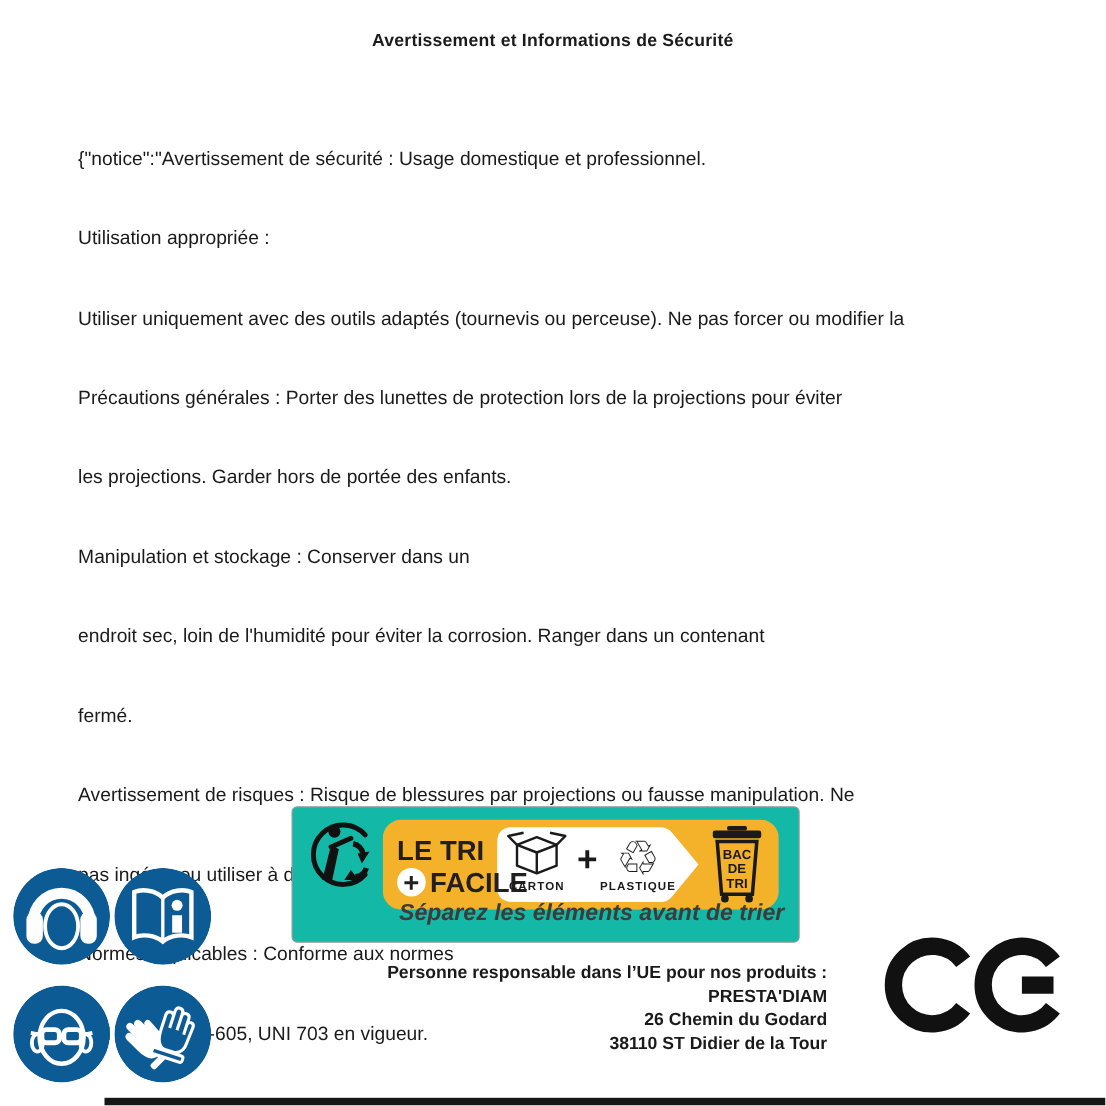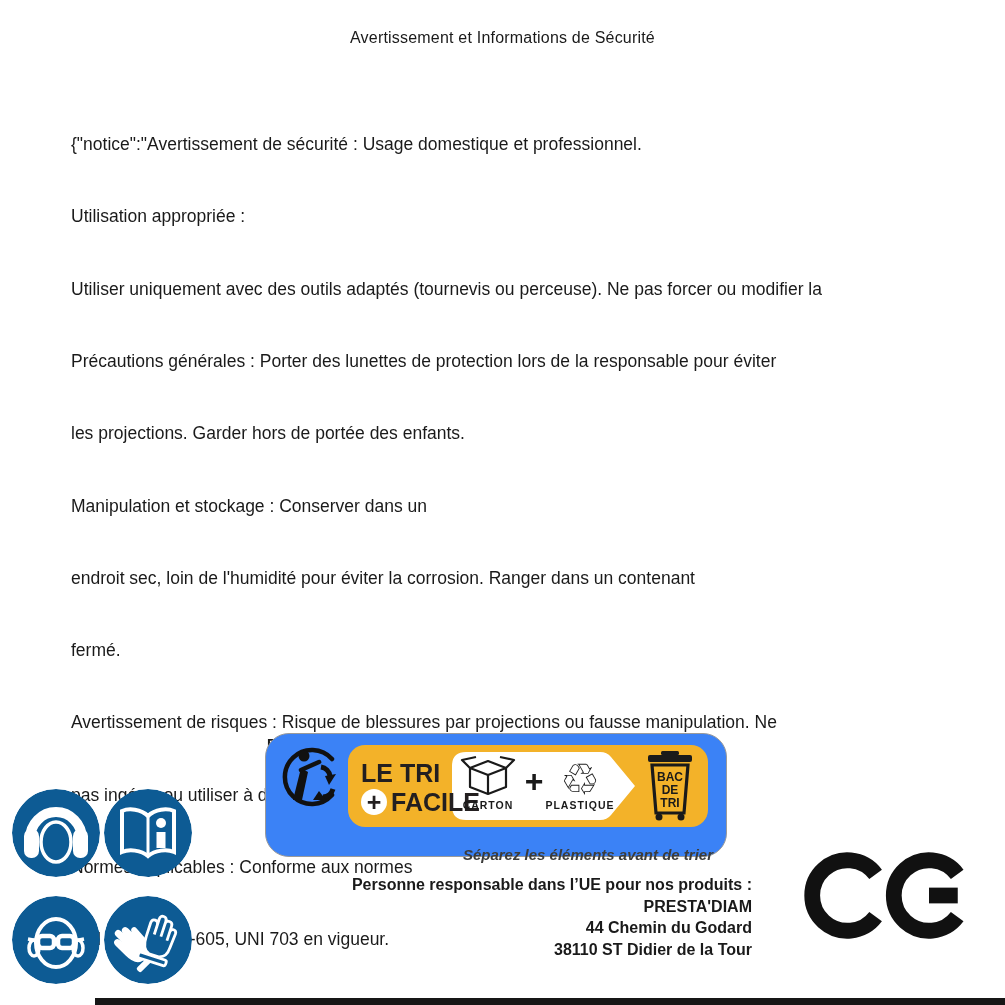--- a/index.html
+++ b/index.html
@@ -1,46 +1,46 @@
 <!DOCTYPE html>
 <html><head>
 <meta charset="utf-8">
 <style>
   html,body{margin:0;padding:0;}
   body{
     width:1005px;height:1005px;background:#ffffff;position:relative;
     font-family:"Liberation Sans", sans-serif;color:#1a1a1a;overflow:hidden;
   }
   .abs{position:absolute;}
-  .page-title{top:29px;left:0;width:1005px;text-align:center;font-size:16px;font-weight:normal;letter-spacing:.2px;}
+  .page-title{top:29px;left:0;width:1005px;text-align:center;font-size:16px;font-weight:bold;letter-spacing:.2px;}
   .notice{top:84px;left:71px;font-size:17.5px;line-height:24.1px;white-space:pre;}
   .fr-code{top:712px;left:267px;font-size:14px;font-weight:bold;margin-top:24px;}
-  .tri-box{left:265px;top:733px;width:460px;height:122px;background:#3b82f6;border:1.5px solid #9a9a9a;border-radius:24px;}
+  .tri-box{left:265px;top:733px;width:460px;height:122px;background:#14b8a6;border:1.5px solid #9a9a9a;border-radius:5px;}
   .triman{left:9px;top:9px;}
   .tri-band{left:82px;top:11px;}
-  .tri-tagline{right:13px;top:112px;font-size:15px;font-weight:bold;font-style:italic;color:#3c3c3b;white-space:pre;}
+  .tri-tagline{right:13px;top:84px;font-size:21px;font-weight:bold;font-style:italic;color:#3c3c3b;white-space:pre;}
   .address{left:252px;top:874px;width:500px;text-align:right;font-weight:bold;font-size:16px;line-height:21.5px;}
   .ce{left:802px;top:848px;}
   .picto{border-radius:50%;}
   .p1{left:12px;top:789px;} .p2{left:104px;top:789px;}
   .p3{left:12px;top:896px;} .p4{left:104px;top:896px;}
   .bottom-bar{left:95px;top:998px;width:910px;height:7px;background:#161616;}
   svg text{font-family:"Liberation Sans","DejaVu Sans",sans-serif;}
   .recycle-glyph{font-family:"DejaVu Sans",sans-serif;}
 </style>
 </head>
 <body>
 
 <div class="abs page-title">Avertissement et Informations de Sécurité</div>
 
 <div class="abs notice">
   <div>{"notice":"Avertissement de sécurité : Usage domestique et professionnel.</div>
   <div>Utilisation appropriée :</div>
   <div>Utiliser uniquement avec des outils adaptés (tournevis ou perceuse). Ne pas forcer ou modifier la</div>
-  <div>Précautions générales : Porter des lunettes de protection lors de la responsable pour éviter</div>
+  <div>Précautions générales : Porter des lunettes de protection lors de la projections pour éviter</div>
   <div>les projections. Garder hors de portée des enfants.</div>
   <div>Manipulation et stockage : Conserver dans un</div>
   <div>endroit sec, loin de l'humidité pour éviter la corrosion. Ranger dans un contenant</div>
   <div>fermé.</div>
   <div>Avertissement de risques : Risque de blessures par projections ou fausse manipulation. Ne</div>
   <div>pas ingérer ou utiliser à des fins autres que prévues.</div>
   <div>Normes applicables : Conforme aux normes</div>
   <div>DIN 95, NFE25-605, UNI 703 en vigueur.</div>
   
   
@@ -135,21 +135,21 @@
   </g>
   <g transform="translate(40,18) rotate(18 15 22)">
     <path d="M3,26 L3,12 q0,-4 3.5,-4 q3.5,0 3.5,4 l0,10 0,-16 q0,-4 3.5,-4 q3.5,0 3.5,4 l0,16 0,-13 q0,-4 3.5,-4 q3.5,0 3.5,4 l0,15 0,-9 q0,-3.5 3,-3.5 q3,0 3,3.5 L29,30 q0,10 -8,12 l-10,0 q-8,-2 -8,-16 Z" fill="#0D5B94" stroke="#fff" stroke-width="2.8"></path>
     <rect x="1" y="43" width="29" height="6" rx="2" fill="#0D5B94" stroke="#fff" stroke-width="2.8"></rect>
   </g>
 </svg>
 
 <div class="abs address">
   <div>Personne responsable dans l’UE pour nos produits :</div>
   <div>PRESTA'DIAM</div>
-  <div>44 Chemin du Godard</div>
+  <div>26 Chemin du Godard</div>
   <div>38110 ST Didier de la Tour</div>
 </div>
 
 <svg class="abs ce" width="178" height="95" viewBox="0 0 192 102">
   <path d="M79.4,28.2 A38,38 0 1 0 79.4,73.8" fill="none" stroke="#111" stroke-width="17"></path>
   <path d="M167.4,28.2 A38,38 0 1 0 167.4,73.8" fill="none" stroke="#111" stroke-width="17"></path>
   <path d="M137,51 L168,51" stroke="#111" stroke-width="17"></path>
 </svg>
 
 <div class="abs bottom-bar"></div>

